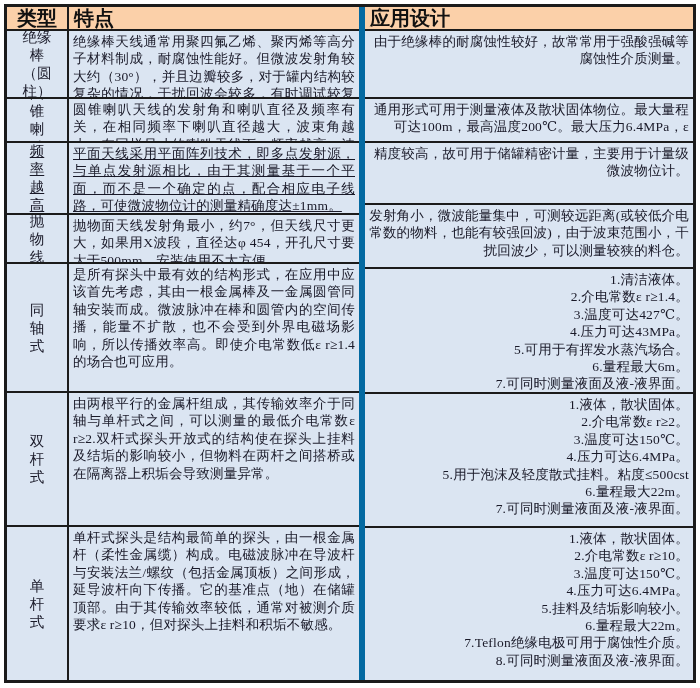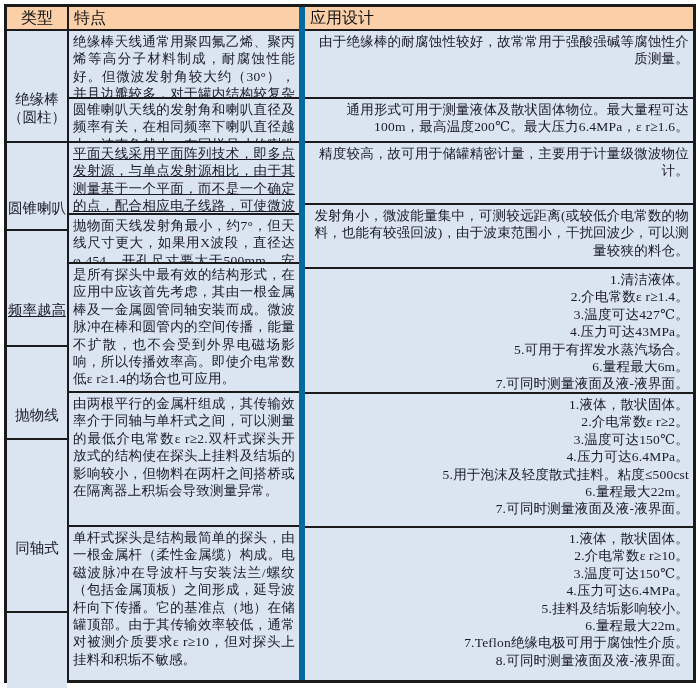--- a/index.html
+++ b/index.html
@@ -4,35 +4,35 @@
 <style>
   html,body{margin:0;padding:0;background:#ffffff;}
   body{width:700px;height:688px;font-family:"Liberation Serif","DejaVu Serif",serif;color:#191928;}
   .table-wrap{
     position:absolute;left:4px;top:4px;width:692px;height:679px;
     border:3px solid #1b1b1b;box-sizing:border-box;
     display:flex;flex-direction:row;background:#dbe5f2;
   }
   .col{display:flex;flex-direction:column;box-sizing:border-box;}
   .col-type{width:60px;}
-  .col-feature{width:232px;border-left:2px solid #1b1b1b;}
+  .col-feature{width:292px;border-left:2px solid #1b1b1b;}
   .col-app{flex:1;border-left:6px solid #0369a1;}
   .cell{
     box-sizing:border-box;border-bottom:2px solid #1b1b1b;
     background:#dbe5f2;overflow:hidden;
   }
   .cell:last-child{border-bottom:none;}
   .hdr{
-    background:#fbd0a9;font-size:16px;font-weight:normal;color:#111111;
+    background:#fbd0a9;font-size:20px;font-weight:bold;color:#111111;
     display:flex;align-items:center;padding:0 5px;height:24px;flex:0 0 24px;
   }
   .hdr-type{justify-content:center;padding:0 2px;}
   .type-cell{
     display:flex;align-items:center;justify-content:center;text-align:center;
-    font-size:14.5px;line-height:18px;white-space:pre-line;padding:0 1px;margin-top:44px;
+    font-size:14.5px;line-height:18px;white-space:pre-line;padding:0 16px;
   }
   .text-cell{
     font-size:13.5px;line-height:17.4px;padding:2px 4px 1px 4px;
     white-space:pre-line;text-align:justify;letter-spacing:0.2px;
   }
   .app-cell{text-align:right;}
   
   .hA1{height:68px;flex:0 0 68px;}
   .hA2{height:44px;flex:0 0 44px;}
   .hA3{height:72px;flex:0 0 72px;text-decoration:underline;}

